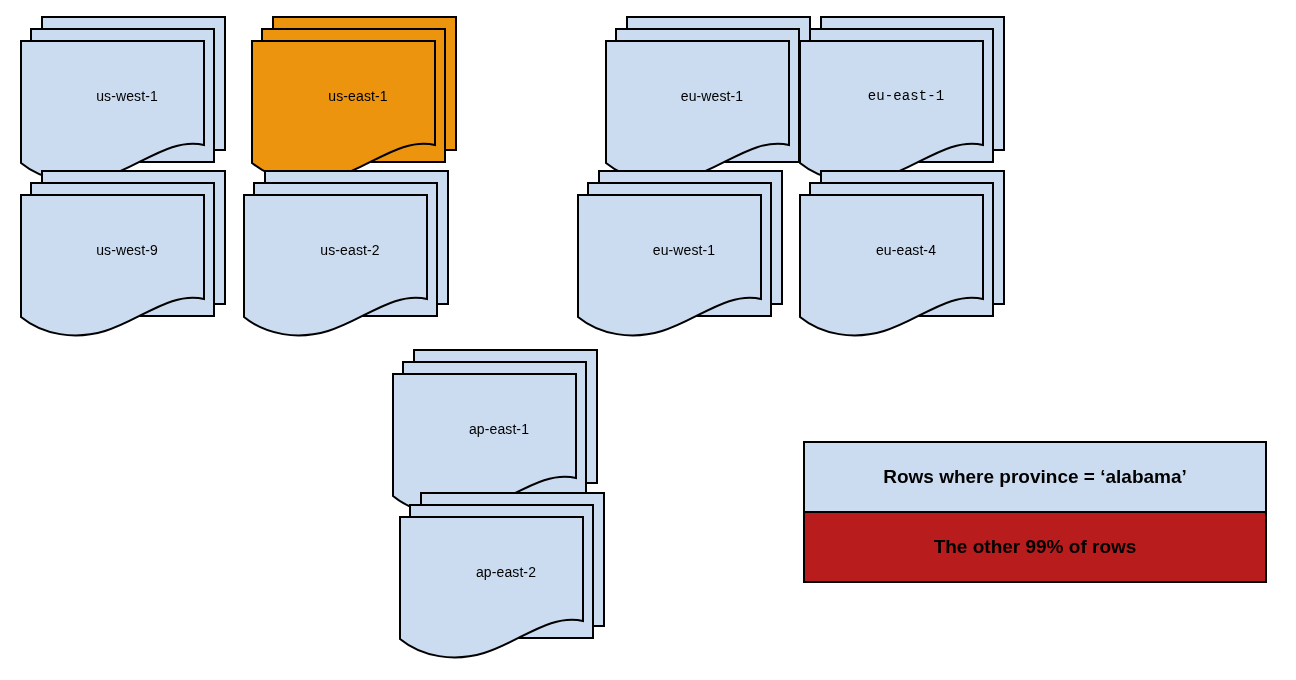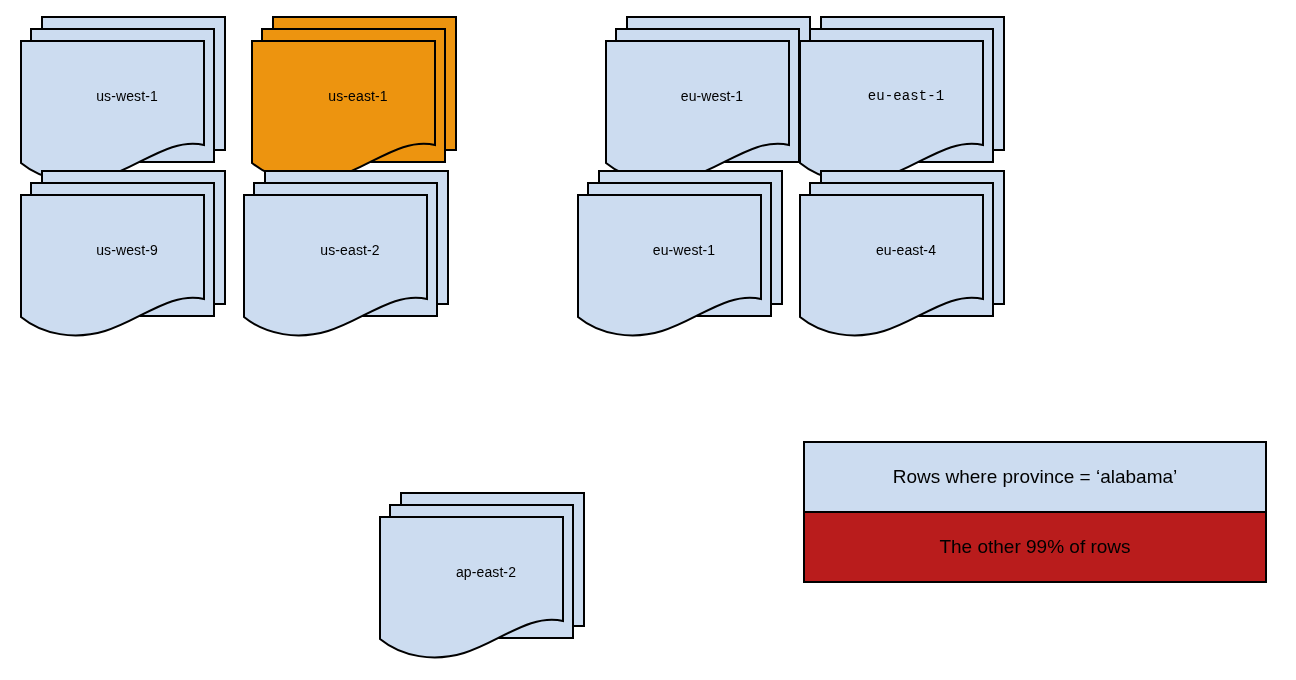--- a/index.html
+++ b/index.html
@@ -56,20 +56,21 @@
     box-sizing: border-box;
   }
   .legend-row {
     display: flex;
     align-items: center;
     justify-content: center;
     font-size: 19px;
     color: #000000;
     box-sizing: border-box;
     white-space: nowrap;
+    font-weight: bold;
   }
   .legend-row.top {
     border-bottom: 2px solid #000000;
   }
 </style>
 </head>
 <body>
 
 <div id="canvas">
     <div class="stack" style="left: 21px; top: 17px;">
@@ -129,21 +130,29 @@
       <div class="stack-label">eu-west-1</div>
     </div>
     <div class="stack" style="left: 800px; top: 171px;">
       <svg viewBox="0 0 212 156" width="212" height="156">
         <rect x="21" y="0" width="183" height="133" fill="#ccdcf0" stroke="#000000" stroke-width="2" stroke-linejoin="miter"></rect>
         <rect x="10" y="12" width="183" height="133" fill="#ccdcf0" stroke="#000000" stroke-width="2" stroke-linejoin="miter"></rect>
         <path d="M 0,0 L 183,0 L 183,104 C 150,96 118,126 84,136 C 54,145 22,140 0,122 Z" transform="translate(0,24)" fill="#ccdcf0" stroke="#000000" stroke-width="2" stroke-linejoin="miter"></path>
       </svg>
       <div class="stack-label">eu-east-4</div>
     </div>
-    <div class="stack" style="left: 380px; top: 493px;">
+    <div class="stack" style="left: 393px; top: 350px;">
+      <svg viewBox="0 0 212 156" width="212" height="156">
+        <rect x="21" y="0" width="183" height="133" fill="#ccdcf0" stroke="#000000" stroke-width="2" stroke-linejoin="miter"></rect>
+        <rect x="10" y="12" width="183" height="133" fill="#ccdcf0" stroke="#000000" stroke-width="2" stroke-linejoin="miter"></rect>
+        <path d="M 0,0 L 183,0 L 183,104 C 150,96 118,126 84,136 C 54,145 22,140 0,122 Z" transform="translate(0,24)" fill="#ccdcf0" stroke="#000000" stroke-width="2" stroke-linejoin="miter"></path>
+      </svg>
+      <div class="stack-label">ap-east-1</div>
+    </div>
+    <div class="stack" style="left: 400px; top: 493px;">
       <svg viewBox="0 0 212 156" width="212" height="156">
         <rect x="21" y="0" width="183" height="133" fill="#ccdcf0" stroke="#000000" stroke-width="2" stroke-linejoin="miter"></rect>
         <rect x="10" y="12" width="183" height="133" fill="#ccdcf0" stroke="#000000" stroke-width="2" stroke-linejoin="miter"></rect>
         <path d="M 0,0 L 183,0 L 183,104 C 150,96 118,126 84,136 C 54,145 22,140 0,122 Z" transform="translate(0,24)" fill="#ccdcf0" stroke="#000000" stroke-width="2" stroke-linejoin="miter"></path>
       </svg>
       <div class="stack-label">ap-east-2</div>
     </div>
     <div class="legend" style="left: 803px; top: 441px; width: 464px; height: 142px;">
       <div class="legend-row top" style="background: rgb(204, 220, 240); height: 70px;">
         <span>Rows where province = ‘alabama’</span>

